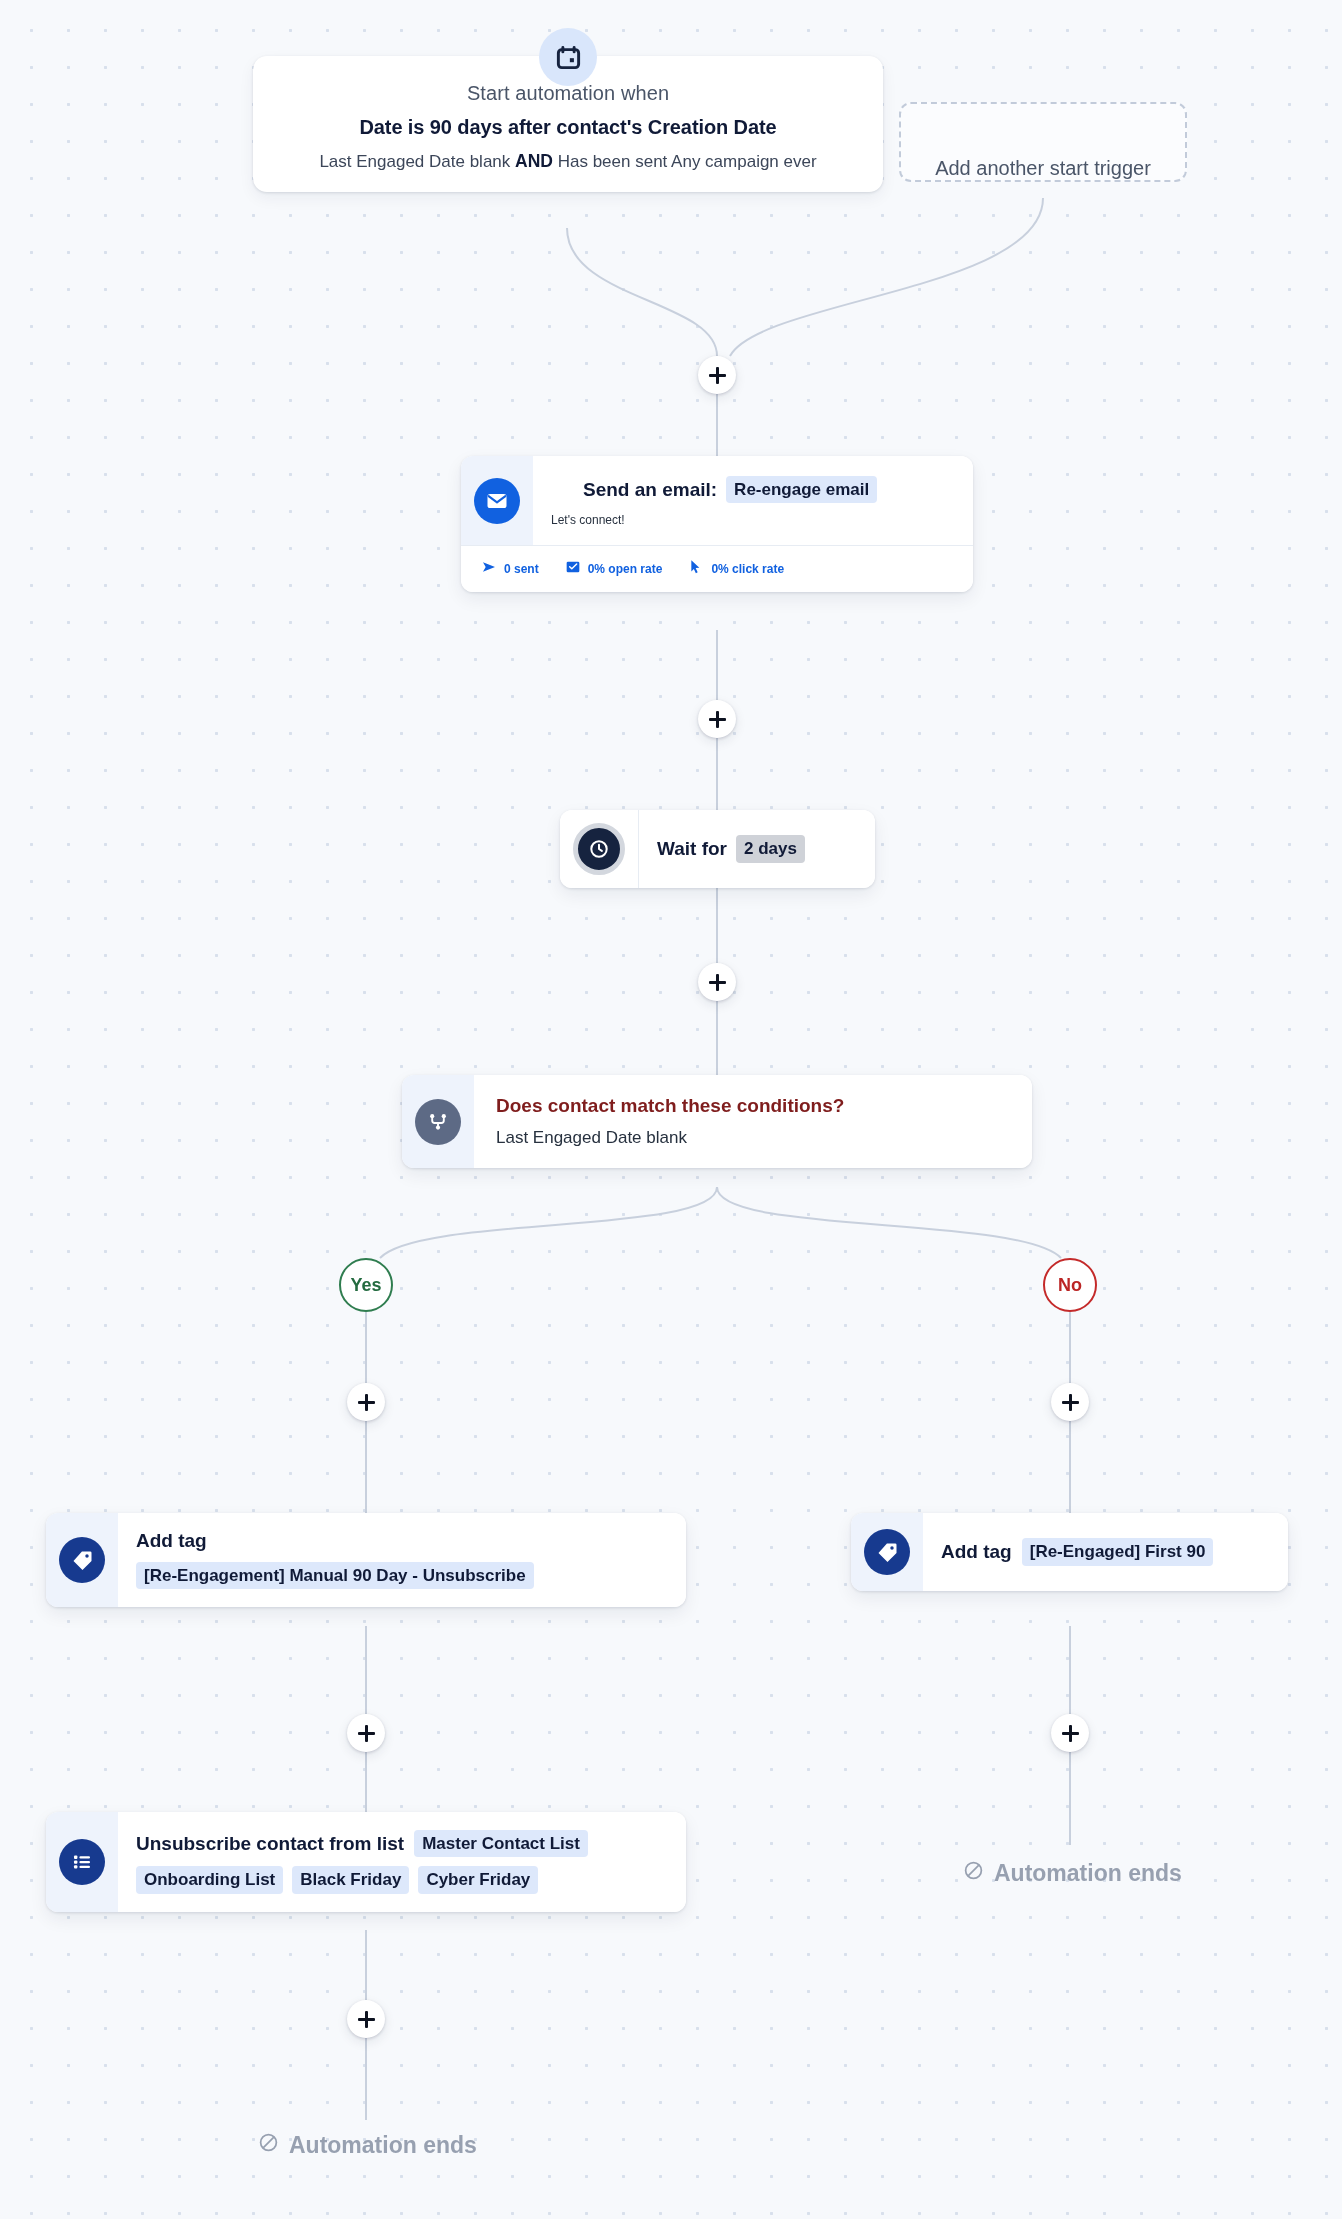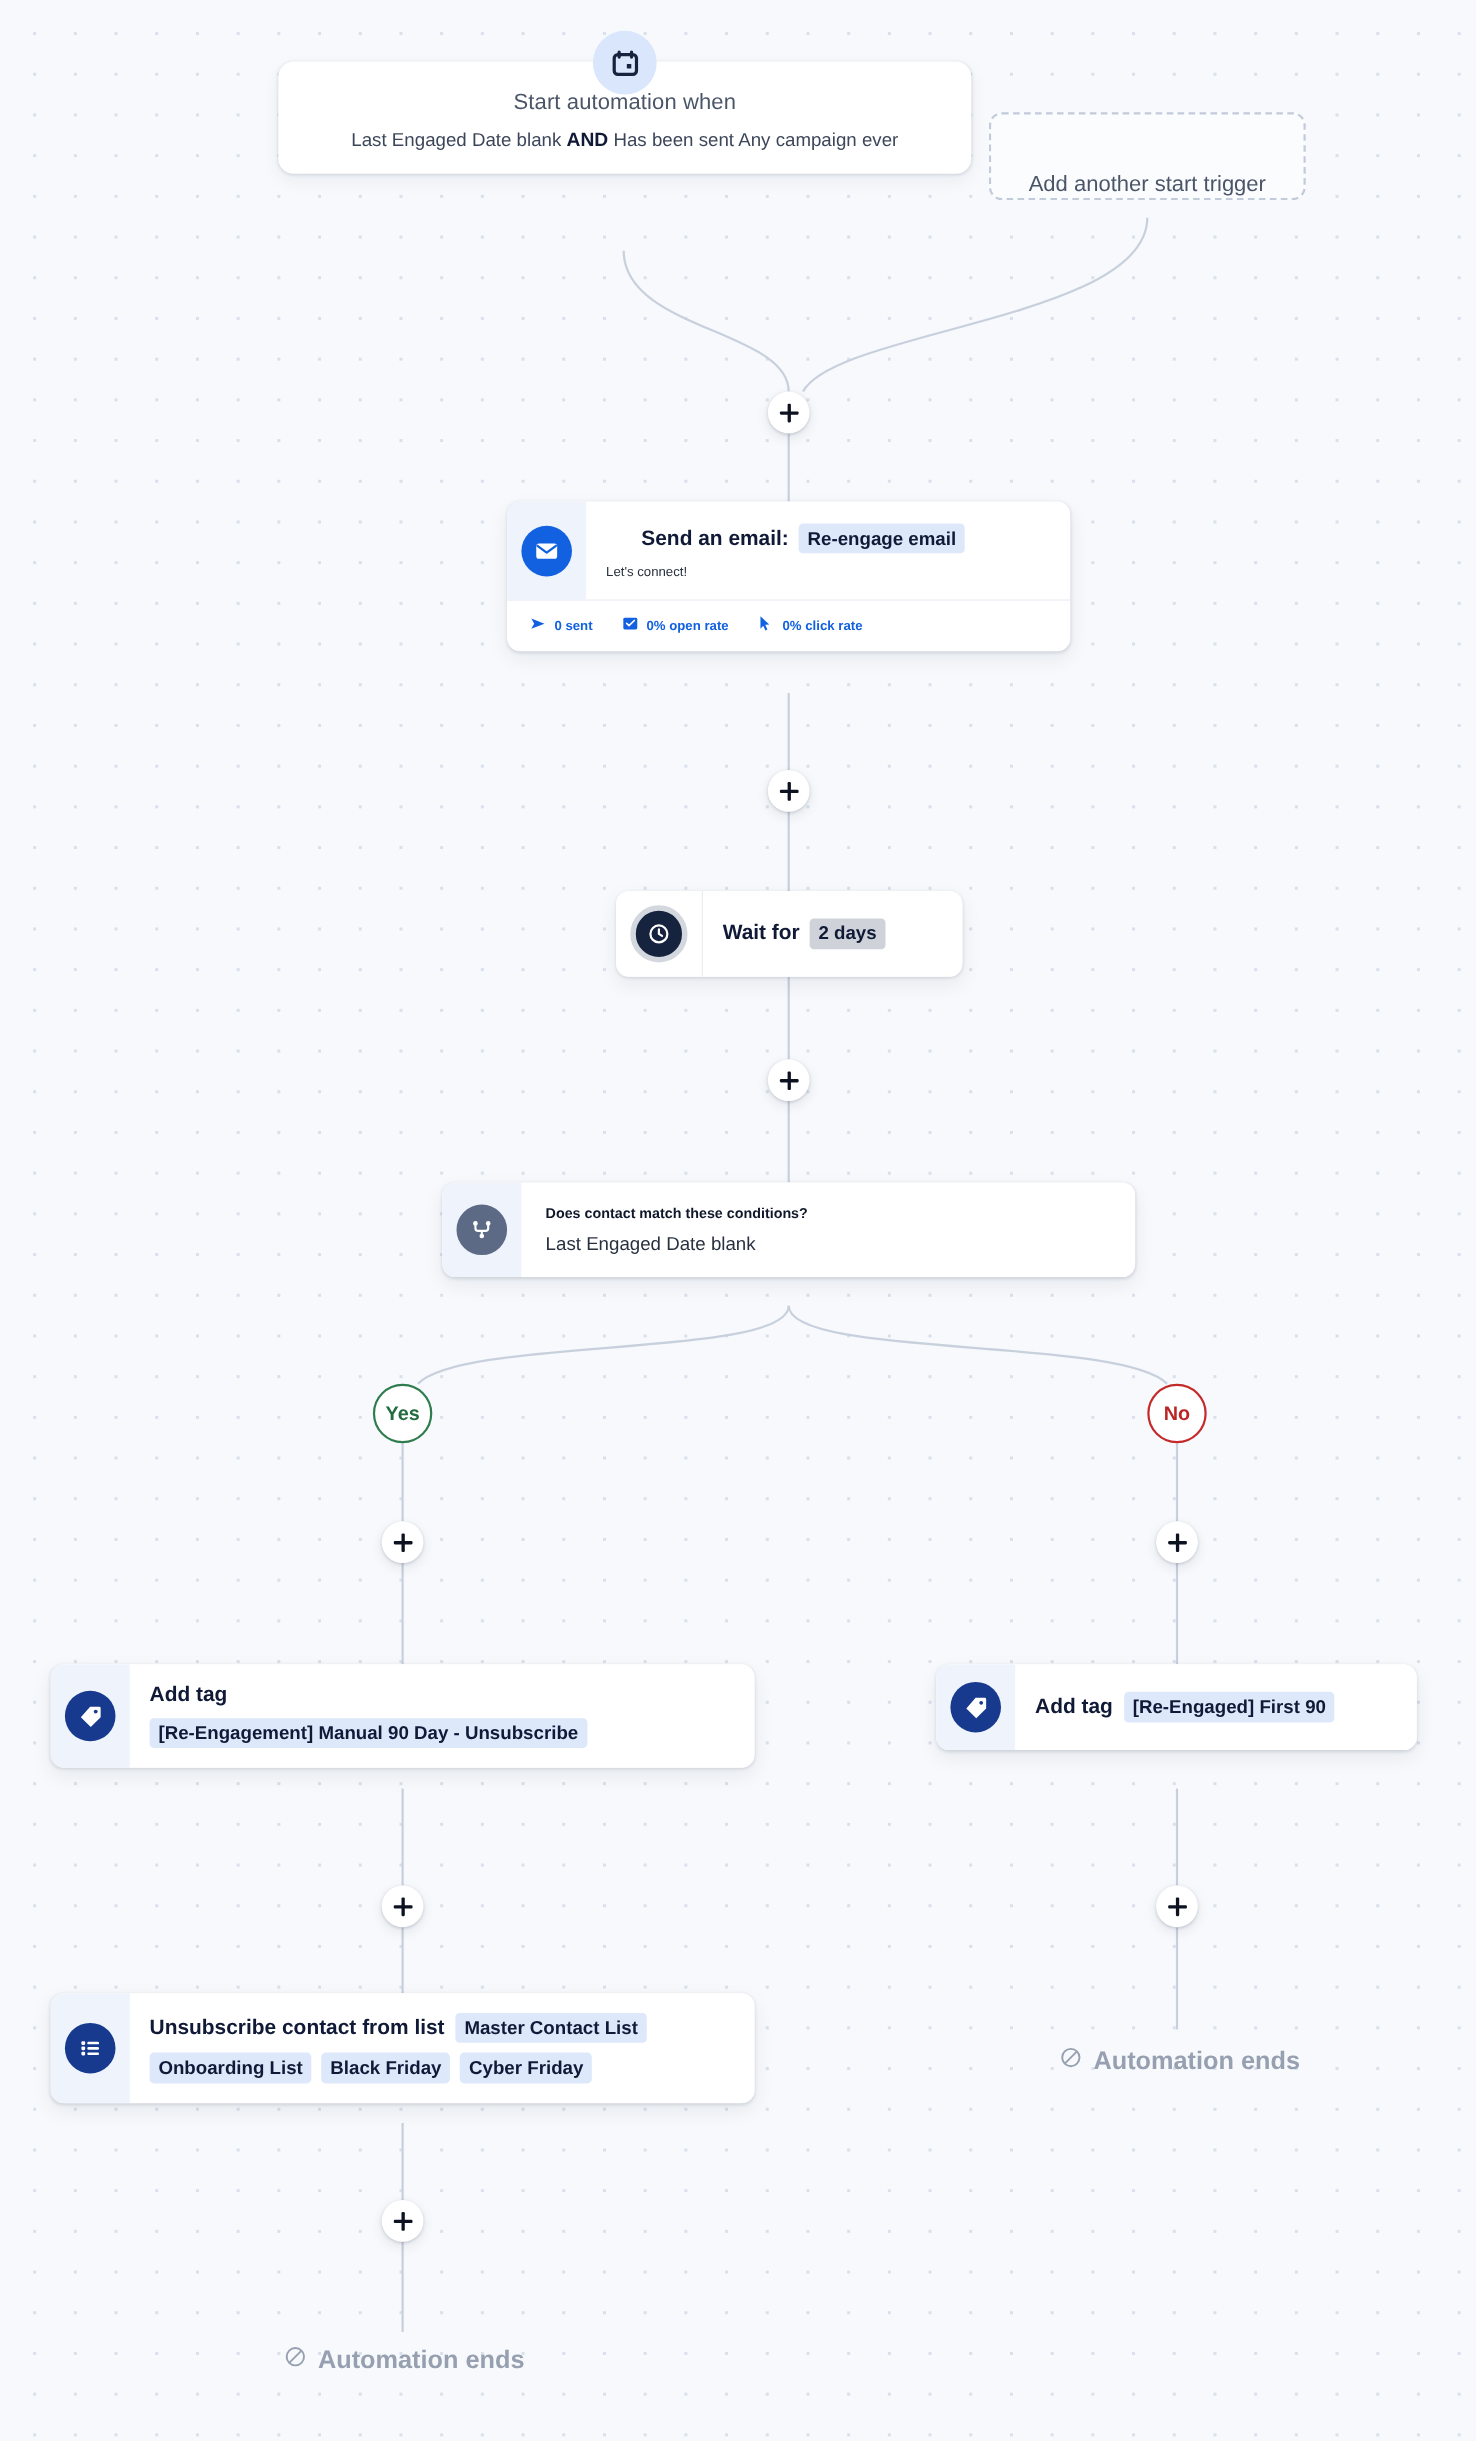--- a/index.html
+++ b/index.html
@@ -129,21 +129,21 @@
   }
   .stat { display: flex; align-items: center; gap: 7px; }
 
   
   .wait-node { width: 315px; }
   .wait-text { font-size: 19px; font-weight: 700; color: #101a37; display: flex; align-items: center; gap: 9px; padding: 0 18px; }
 
   
   .cond-node { width: 630px; }
   .cond-body { padding: 20px 22px; }
-  .cond-title { font-size: 13px; font-weight: 700; color: #0f172a; }
+  .cond-title { font-size: 19px; font-weight: 700; color: #7f1d1d; }
   .cond-sub { font-size: 17px; color: #27313f; margin-top: 11px; }
 
   
   .pill {
     position: absolute;
     width: 54px; height: 54px;
     border-radius: 50%;
     background: #ffffff;
     display: flex; align-items: center; justify-content: center;
     font-size: 18px; font-weight: 700;
@@ -214,20 +214,21 @@
   <div class="node" style="left:253px; top:56px;">
     <div class="card trigger-card">
       <div class="trigger-badge">
         <svg width="27" height="27" viewBox="0 0 24 24" fill="none">
           <rect x="3" y="5" width="18" height="16" rx="3" stroke="#16233f" stroke-width="2.6"></rect>
           <path d="M7 3v4M17 3v4" stroke="#16233f" stroke-width="2.6" stroke-linecap="round"></path>
           <rect x="13.2" y="12.6" width="3.6" height="3.6" fill="#16233f"></rect>
         </svg>
       </div>
       <div class="trig-sub">Start automation when</div>
+      <div class="trig-title">Date is 90 days after contact's Creation Date</div>
       <div class="trig-cond">
         <span>Last Engaged Date blank</span>
         <b>AND</b>
         <span>Has been sent Any campaign ever</span>
       </div>
     </div>
   </div>
 
   <div class="node" style="left:899px; top:102px;">
     <div class="add-trigger">

